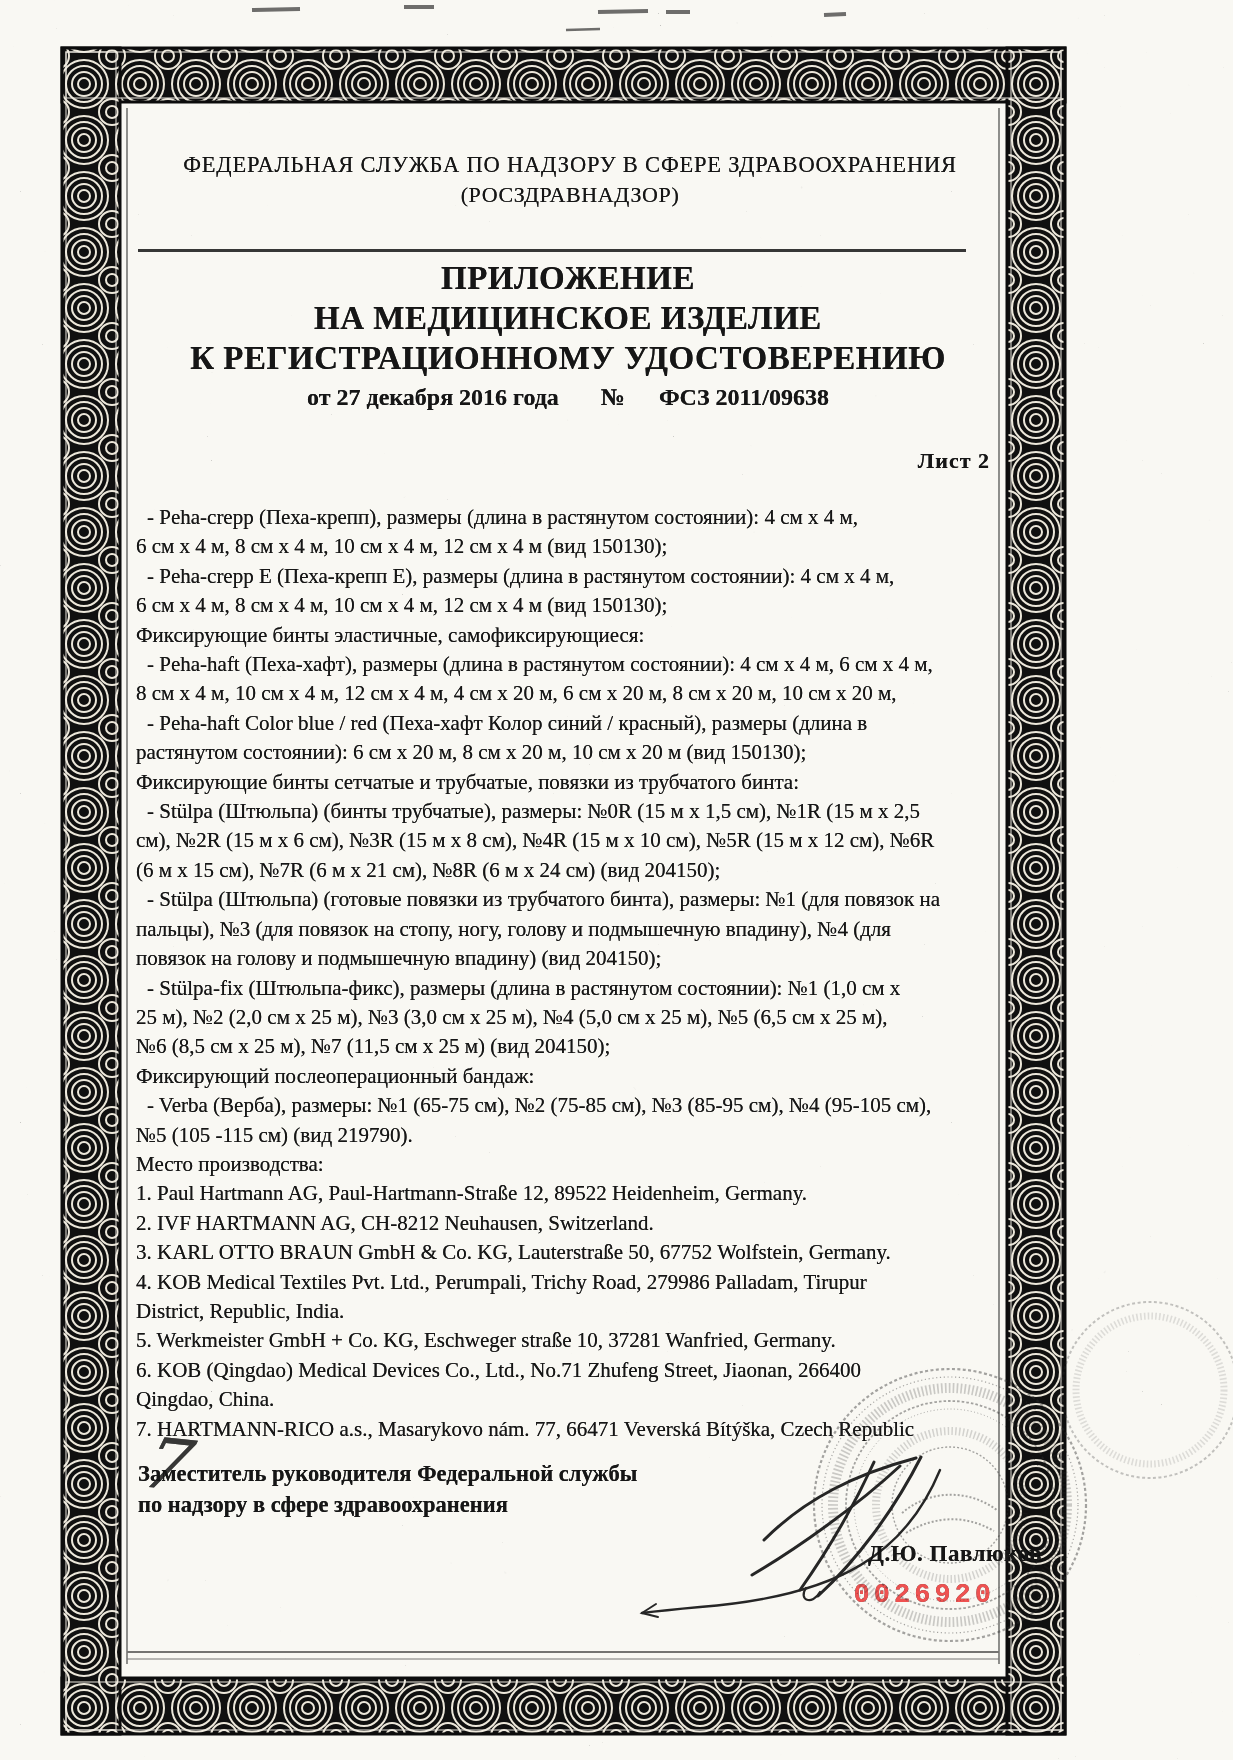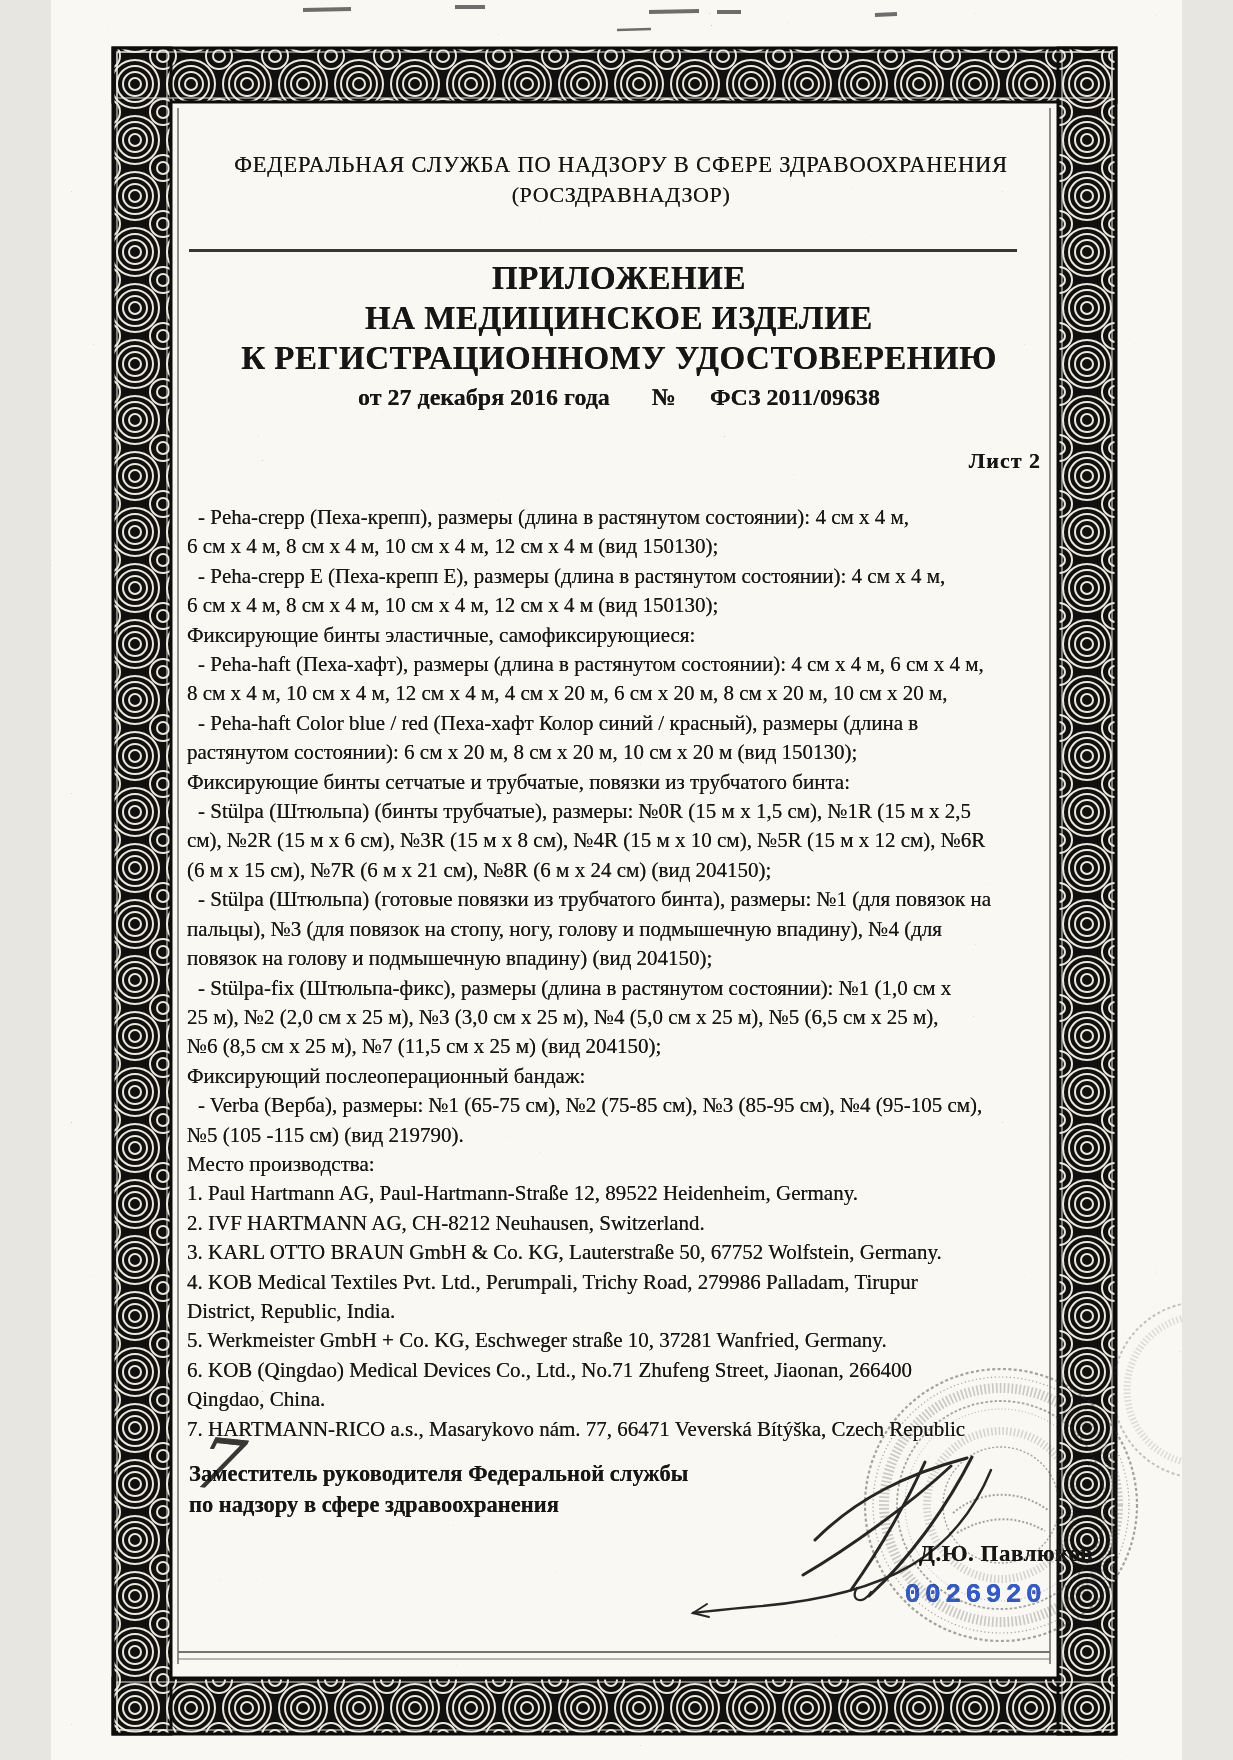--- a/index.html
+++ b/index.html
@@ -1,17 +1,17 @@
 <!DOCTYPE html>
 <html><head>
 <meta charset="utf-8">
 <style>
   html,body{margin:0;padding:0;background:#e8e6e0;}
   .page{
-    position:relative;width:1131px;height:1760px;margin:0 auto;
+    position:relative;width:1233px;height:1760px;margin:0 auto;
     background:#f9f8f3;overflow:hidden;
     font-family:"Liberation Serif",serif;color:#161616;
   }
   .abs{position:absolute;}
   .content-text{text-shadow:0 0 .5px rgba(15,15,15,.8);}
   .agency{
     left:150px;top:152px;width:840px;text-align:center;
     font-size:22.5px;letter-spacing:.8px;font-weight:400;
   }
   .agency2{
@@ -43,21 +43,21 @@
     left:138px;top:1458px;width:560px;
     font-size:22.5px;line-height:31px;font-weight:700;
   }
   .sig-name{
     left:830px;top:1541px;width:250px;text-align:center;
     font-size:23px;font-weight:700;letter-spacing:.5px;
   }
   .serial{
     left:780px;top:1580px;width:215px;text-align:right;
     font-family:"Liberation Mono",monospace;
-    font-size:27px;font-weight:700;letter-spacing:4px;color:#1d4ed8;opacity:.92;
+    font-size:27px;font-weight:700;letter-spacing:4px;color:#ef4444;opacity:.92;
   }
   .handwritten{
     left:146px;top:1424px;font-size:70px;font-style:italic;
     font-family:"DejaVu Serif",serif;opacity:.85;
     transform:rotate(6deg) skewX(-10deg);
   }
   svg.layer{position:absolute;left:0;top:0;pointer-events:none;}
 </style>
 </head>
 <body>

